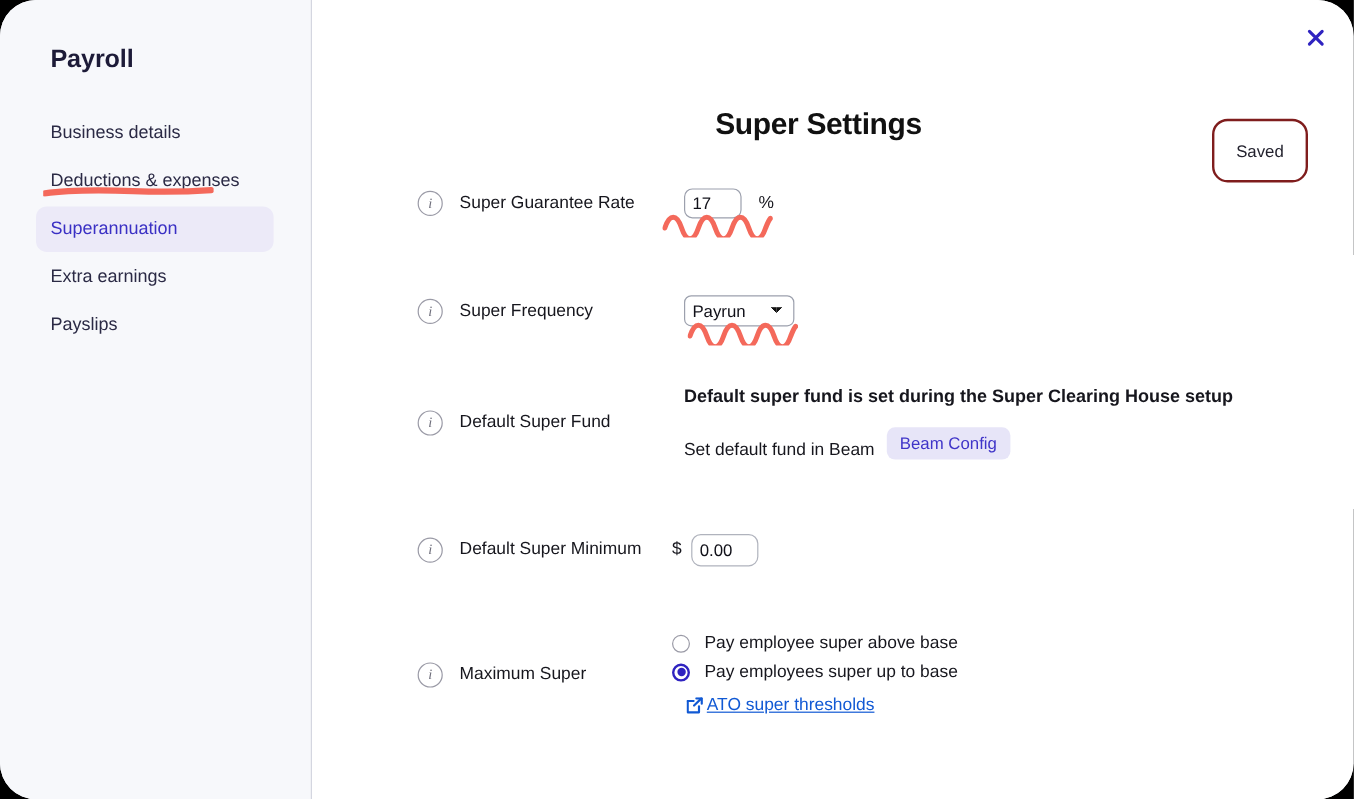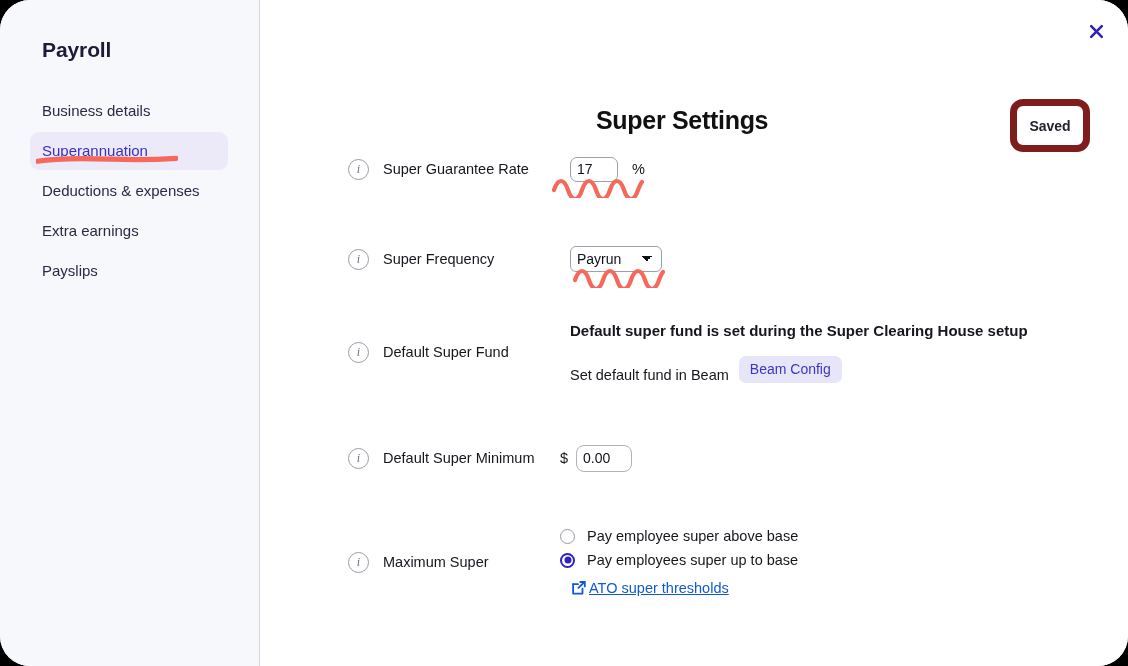--- a/index.html
+++ b/index.html
@@ -97,44 +97,43 @@
     cursor: pointer;
     color: #2f23c0;
     font-size: 19px;
     font-weight: bold;
     line-height: 1;
   }
 
   .page-title {
     position: absolute;
     left: 336px;
-    top: 106px;
+    top: 90px;
     font-size: 25px;
     font-weight: bold;
     color: #111111;
     letter-spacing: -0.3px;
   }
 
   .saved-btn {
     position: absolute;
     right: 38px;
     top: 99px;
     width: 80px;
     height: 53px;
-    border: 7px solid #7f1d1d;
+    border: 2px solid #7f1d1d;
     border-radius: 13px;
     background: #ffffff;
     display: flex;
     align-items: center;
     justify-content: center;
     font-size: 14px;
     color: #23222e;
     cursor: pointer;
     box-sizing: border-box;
-    font-weight: bold;
   }
 
   
   .rows {
     position: absolute;
     left: 88px;
     top: 142px;
     right: 0;
   }
   .row {
@@ -324,25 +323,25 @@
 
 <div class="modal-shell">
 
   <div class="sidebar">
     <div class="sidebar-title">Payroll</div>
 
     <div class="nav-list">
       <div class="nav-item">
         <span>Business details</span>
       </div>
+      <div class="nav-item">
+        <span>Deductions &amp; expenses</span>
+      </div>
       <div class="nav-item active">
         <span>Superannuation</span>
-      </div>
-      <div class="nav-item">
-        <span>Deductions &amp; expenses</span>
       </div>
       <div class="nav-item">
         <span>Extra earnings</span>
       </div>
       <div class="nav-item">
         <span>Payslips</span>
       </div>
     </div>
 
     <svg class="nav-underline" viewBox="0 0 142 9">

